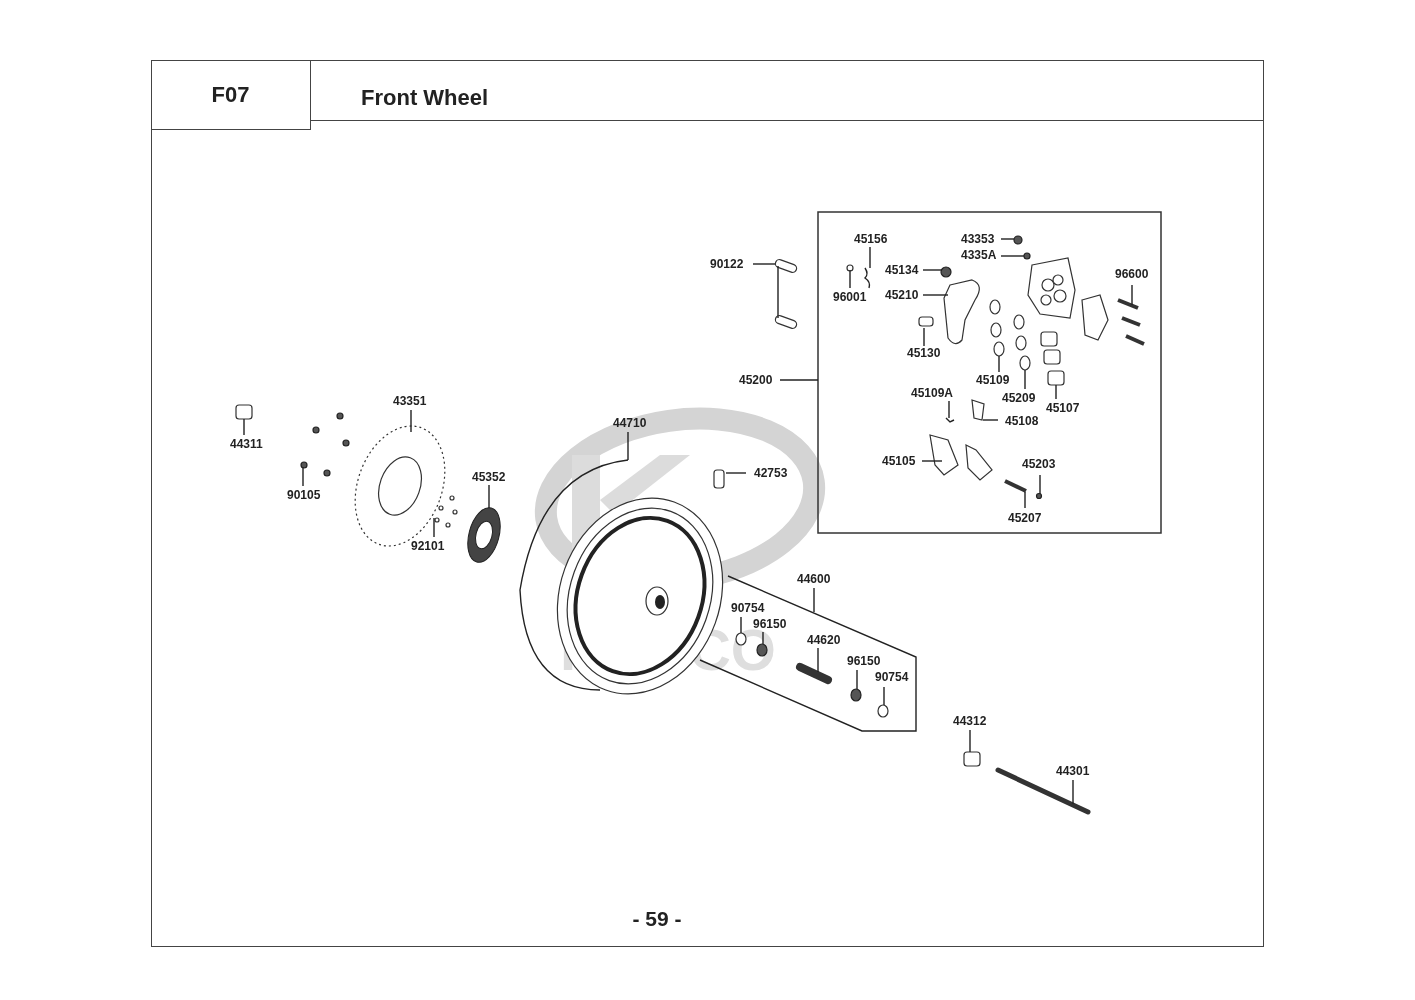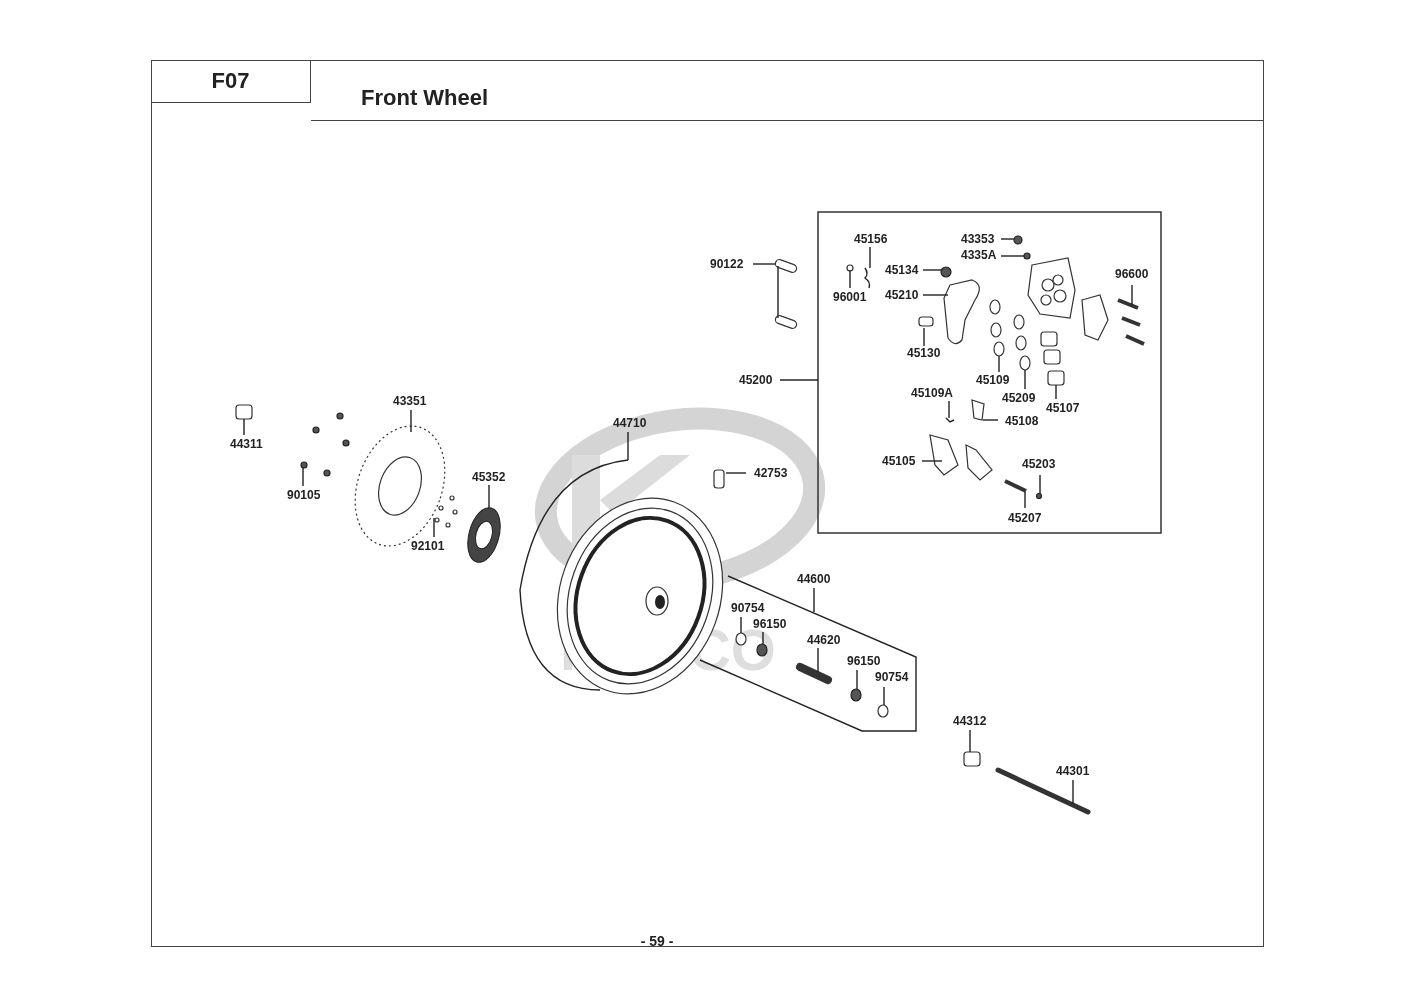--- a/index.html
+++ b/index.html
@@ -1,21 +1,21 @@
 <!DOCTYPE html>
 <html><head>
 <meta charset="utf-8">
 <style>
   html,body{margin:0;padding:0;background:#fff;}
   body{width:1415px;height:1000px;position:relative;overflow:hidden;font-family:"Liberation Sans",sans-serif;color:#222;}
   .frame{position:absolute;left:151px;top:60px;width:1113px;height:887px;border:1.5px solid #444;box-sizing:border-box;}
-  .hdr-code{position:absolute;left:151px;top:60px;width:160px;height:43px;border-right:1.5px solid #444;border-bottom:1.5px solid #444;box-sizing:border-box;display:flex;align-items:center;justify-content:center;font-weight:bold;font-size:22px;}
+  .hdr-code{position:absolute;left:151px;top:60px;width:160px;height:70px;border-right:1.5px solid #444;border-bottom:1.5px solid #444;box-sizing:border-box;display:flex;align-items:center;justify-content:center;font-weight:bold;font-size:22px;}
   .hdr-title{position:absolute;left:361px;top:60px;height:75px;display:flex;align-items:center;font-weight:bold;font-size:22px;}
   .hdr-line{position:absolute;left:311px;top:120px;width:953px;height:0;border-top:1.5px solid #444;}
-  .page-num{position:absolute;left:0;width:1314px;top:933px;text-align:center;font-weight:bold;font-size:14px;}
+  .page-num{position:absolute;left:0;width:1314px;top:907px;text-align:center;font-weight:bold;font-size:21px;}
   svg#diagram{position:absolute;left:0;top:0;}
   .lbl{font-family:"Liberation Sans",sans-serif;font-weight:bold;font-size:12px;fill:#222;}
   .ld{stroke:#222;stroke-width:1.4;fill:none;}
   .pt{stroke:#333;stroke-width:1.2;fill:#fff;}
   .ptd{stroke:#222;stroke-width:1.2;fill:#555;}
   .wm{fill:none;stroke:#d4d4d4;}
 </style>
 </head>
 <body>
 

